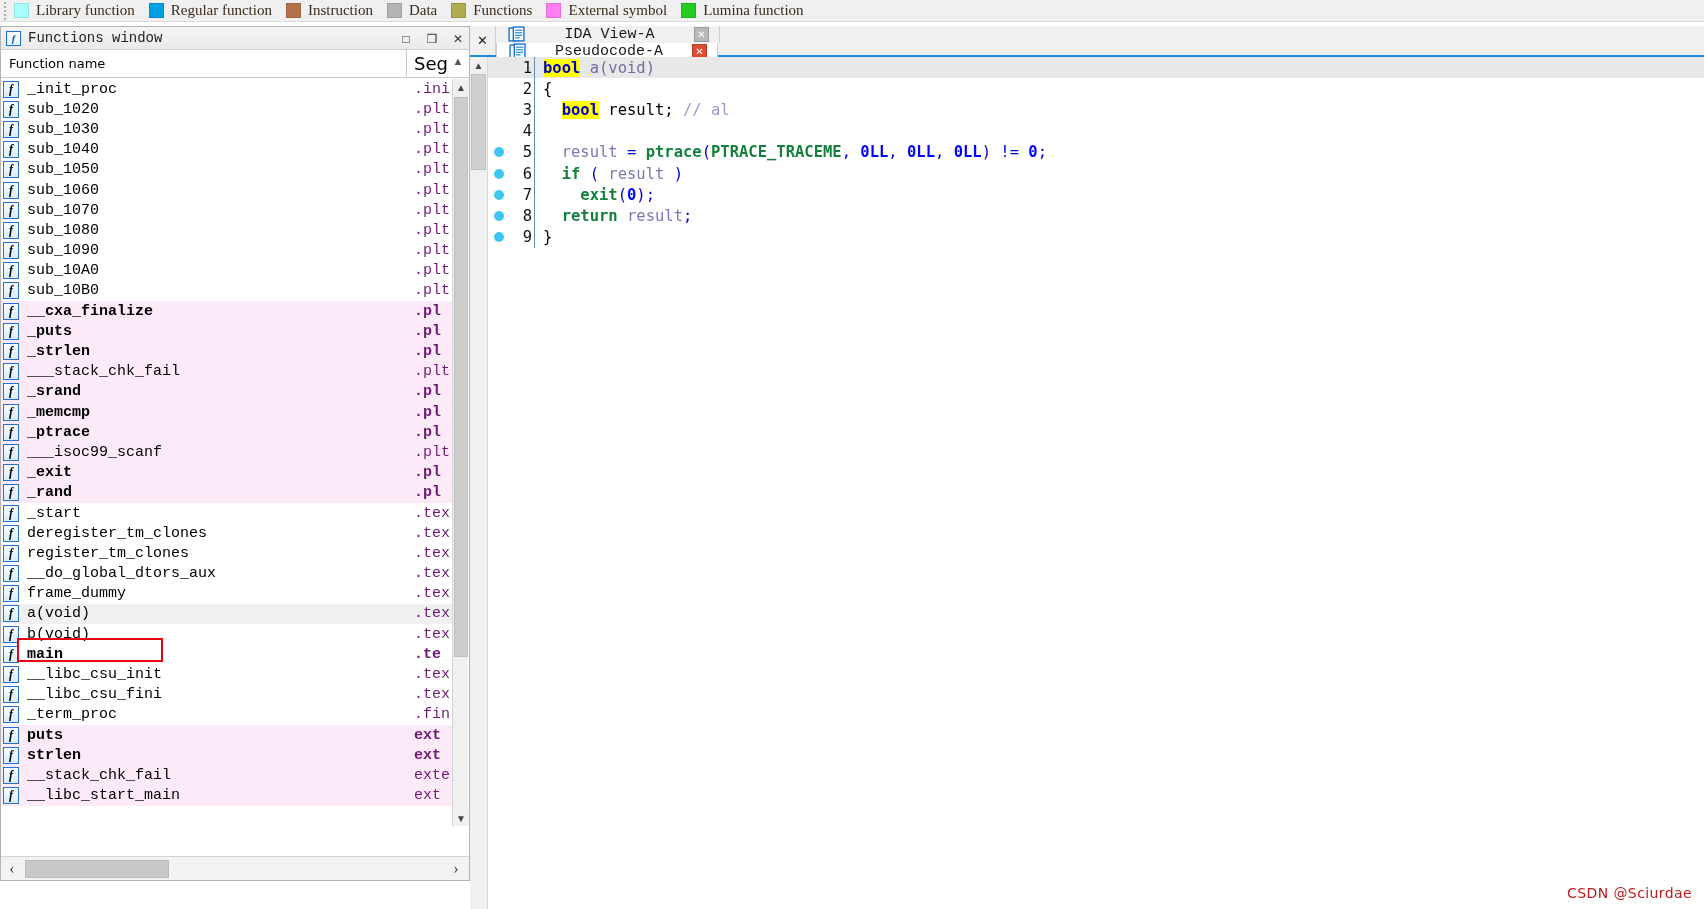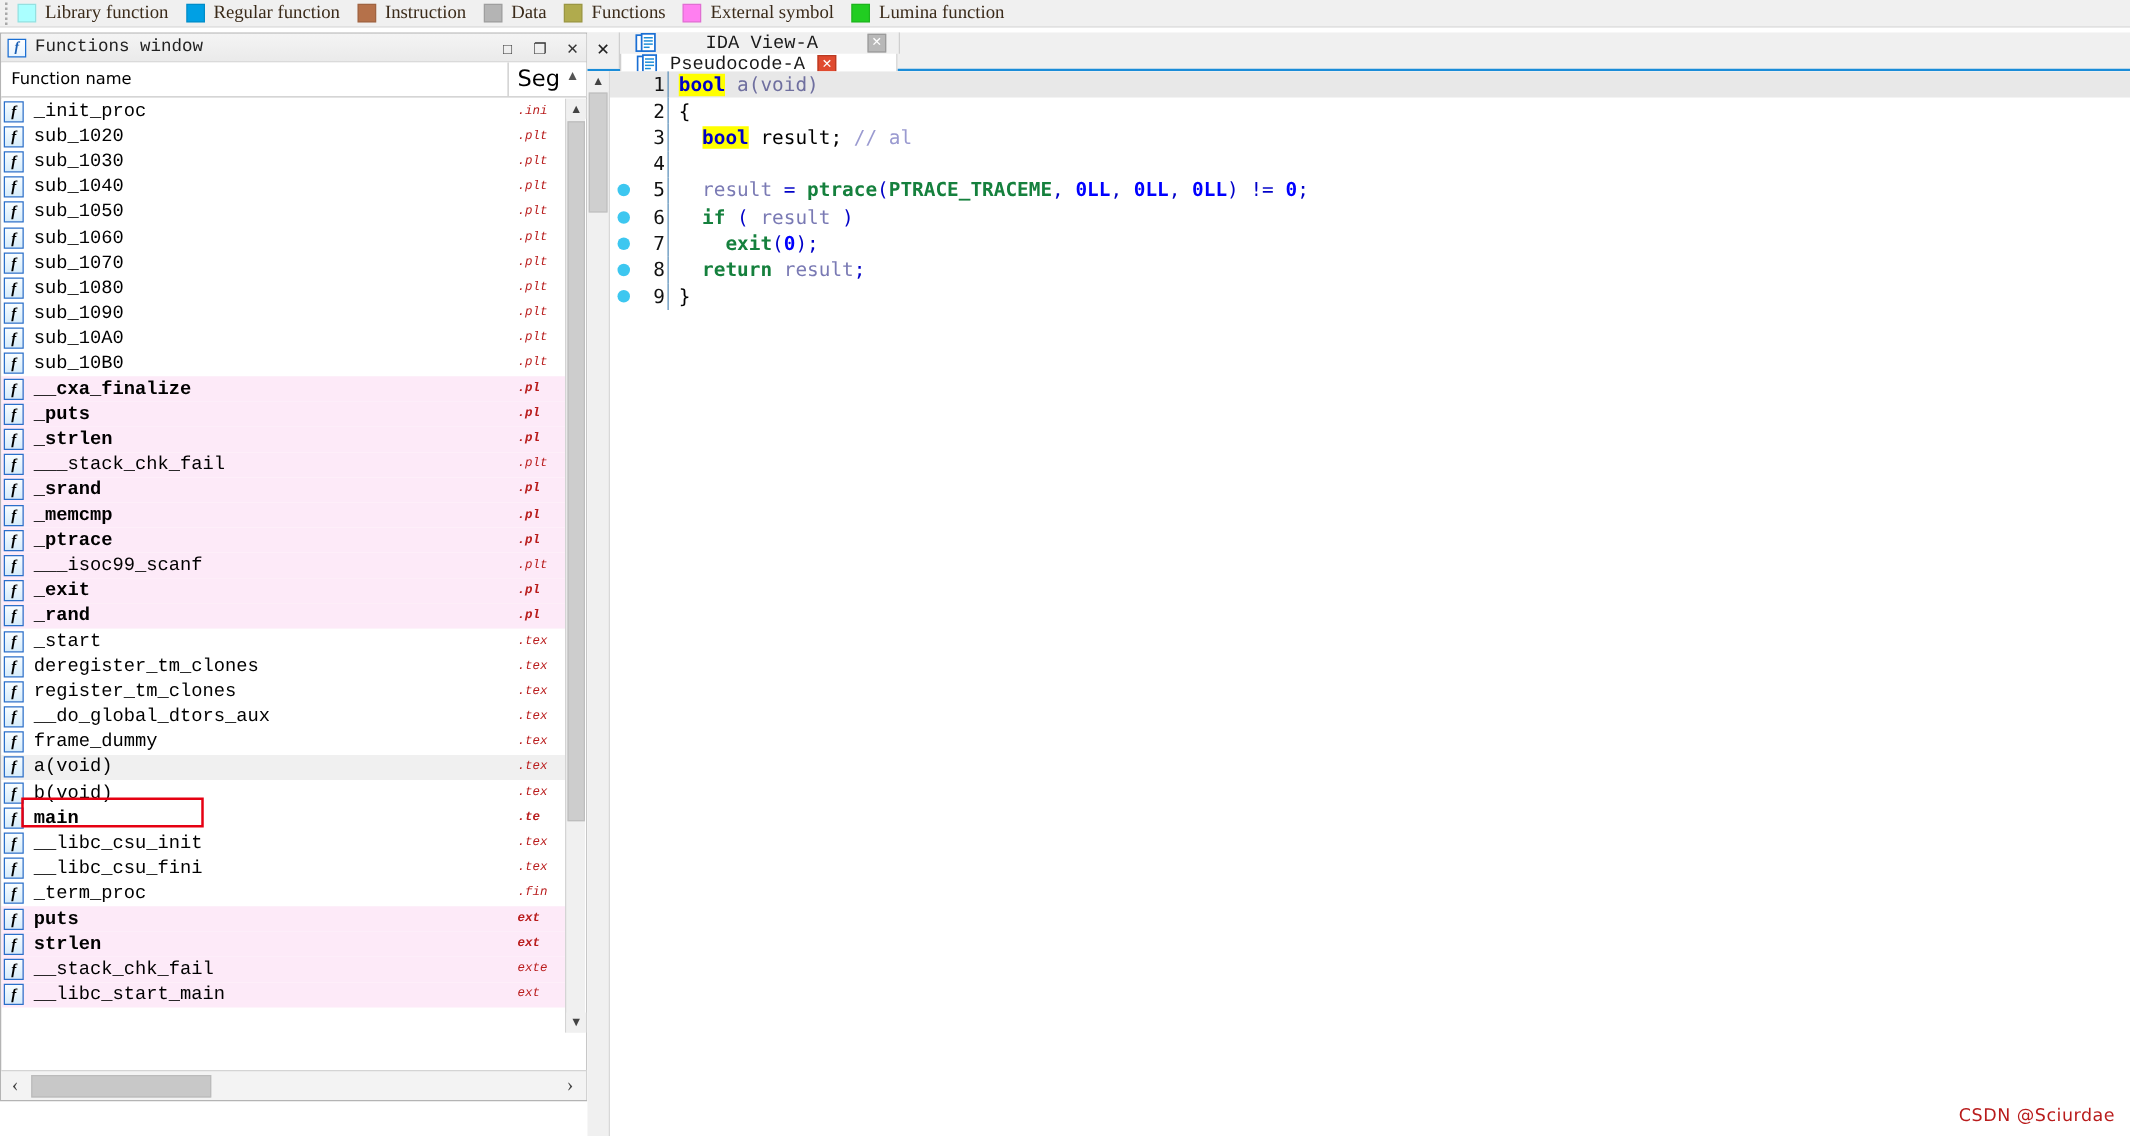--- a/index.html
+++ b/index.html
@@ -119,24 +119,23 @@
   }
   .fn-name {
     font-size: 15px;
     color: #000;
     font-family: "Liberation Mono", "DejaVu Sans Mono", monospace;
     white-space: nowrap;
   }
   .fn-name.bold { font-weight: 700; }
   .fn-seg {
     position: absolute; left: 413px;
-    font-size: 10px; color: #b91c1c;
+    font-size: 15px; color: #701a75;
     font-family: "Liberation Mono", "DejaVu Sans Mono", monospace;
     white-space: nowrap;
-    font-style: italic;
   }
   .fn-seg.bold { font-weight: 700; }
 
   
   #red-box {
     position: absolute;
     left: 16px; top: 611px;
     width: 146px; height: 24px;
     border: 2px solid #e60012;
     pointer-events: none;
@@ -545,21 +544,21 @@
             <rect x="1" y="2" width="9" height="12" fill="#ffffff" stroke="#1a6fd4" stroke-width="1.3"></rect>
             <rect x="5" y="1" width="10" height="13" fill="#ffffff" stroke="#1a6fd4" stroke-width="1.3"></rect>
             <rect x="6.6" y="3.4" width="6.8" height="1.1" fill="#1a8cd8"></rect>
             <rect x="6.6" y="5.8" width="6.8" height="1.1" fill="#1a8cd8"></rect>
             <rect x="6.6" y="8.2" width="6.8" height="1.1" fill="#1a8cd8"></rect>
             <rect x="6.6" y="10.6" width="4.4" height="1.1" fill="#1a8cd8"></rect>
           </svg>
           <span class="tab-label">IDA View-A</span>
           <span class="tab-close">✕</span>
         </div>
-        <div class="tab active" style="width: 222px; ">
+        <div class="tab active" style="width: 222px; justify-content: space-between;">
           <svg class="tab-icon" viewBox="0 0 16 16">
             <rect x="1" y="2" width="9" height="12" fill="#ffffff" stroke="#1a6fd4" stroke-width="1.3"></rect>
             <rect x="5" y="1" width="10" height="13" fill="#ffffff" stroke="#1a6fd4" stroke-width="1.3"></rect>
             <rect x="6.6" y="3.4" width="6.8" height="1.1" fill="#1a8cd8"></rect>
             <rect x="6.6" y="5.8" width="6.8" height="1.1" fill="#1a8cd8"></rect>
             <rect x="6.6" y="8.2" width="6.8" height="1.1" fill="#1a8cd8"></rect>
             <rect x="6.6" y="10.6" width="4.4" height="1.1" fill="#1a8cd8"></rect>
           </svg>
           <span class="tab-label">Pseudocode-A</span>
           <span class="tab-close">✕</span>

